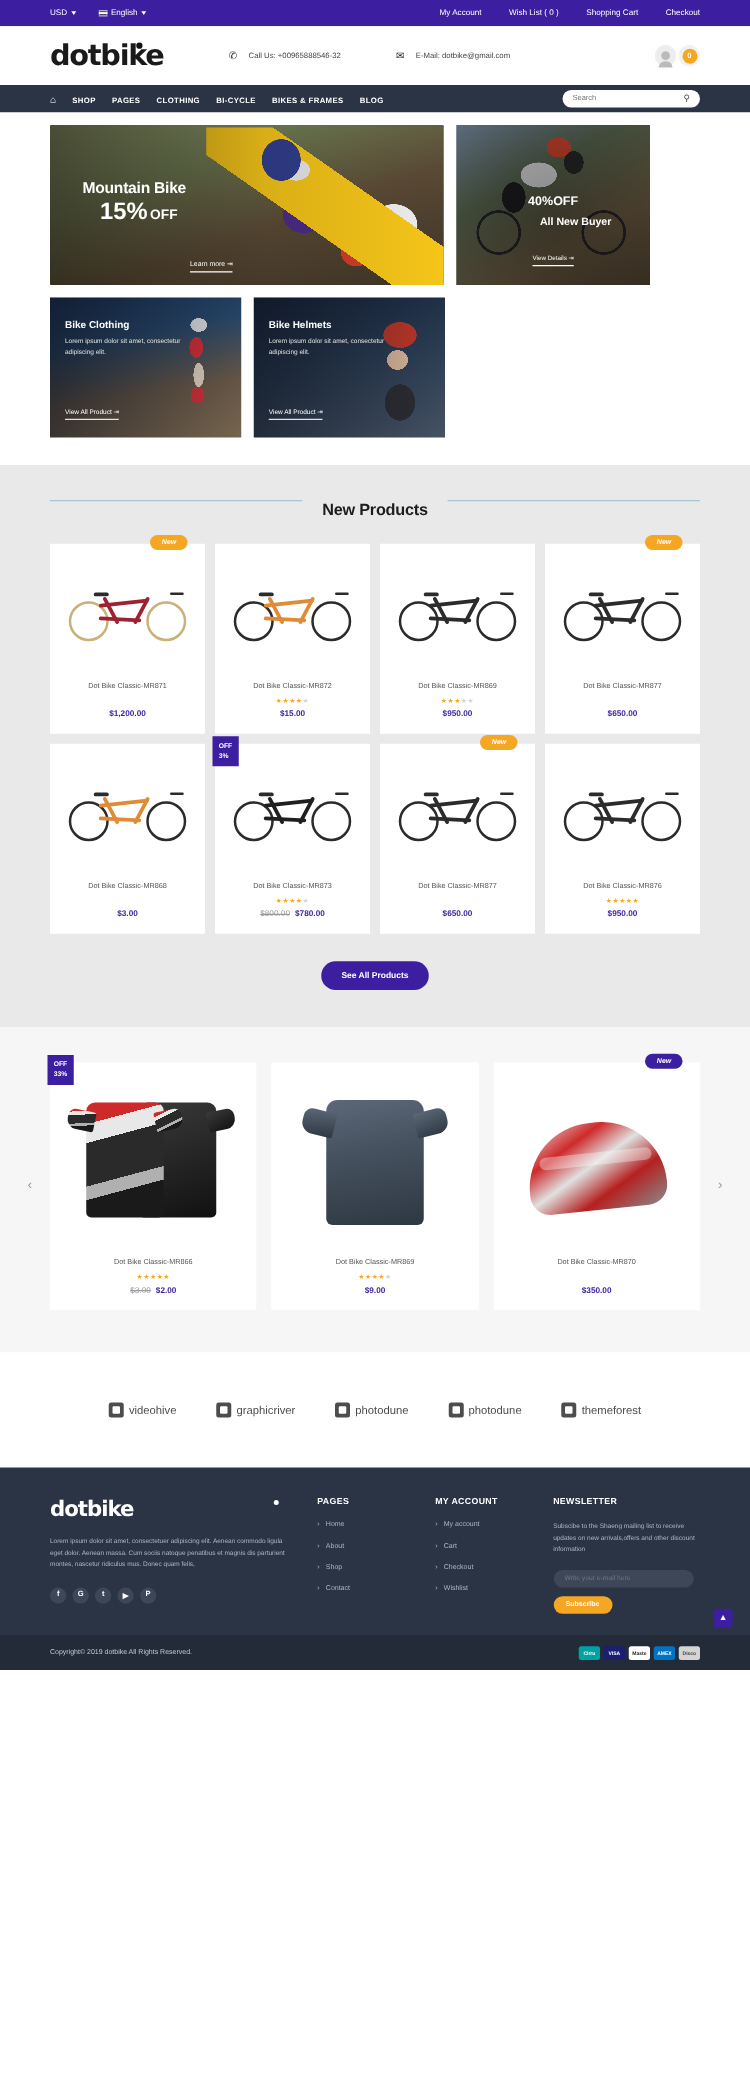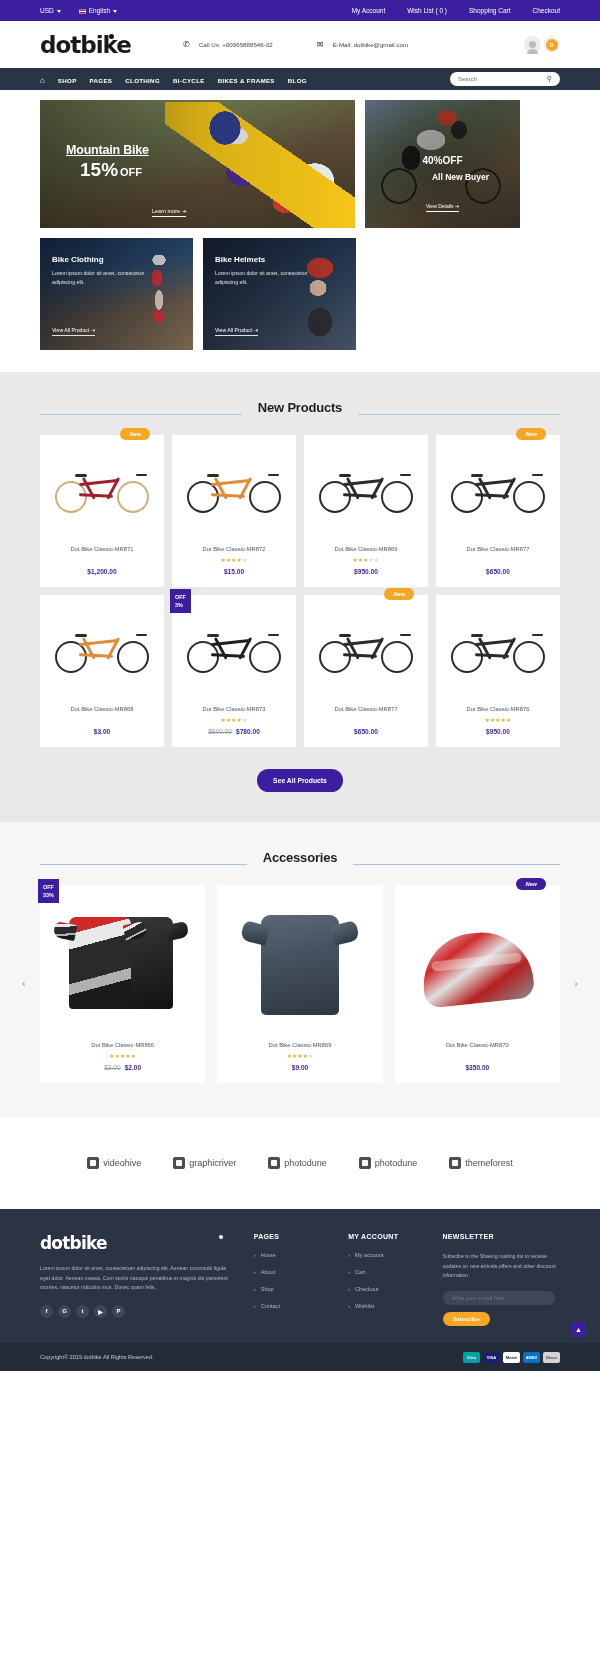--- a/index.html
+++ b/index.html
@@ -67,21 +67,21 @@
       radial-gradient(ellipse 16px 13px at 88px 20px, #e04a30 60%, transparent 61%),
       radial-gradient(ellipse 13px 15px at 100px 32px, #2a2a2a 60%, transparent 61%),
       radial-gradient(ellipse 26px 18px at 72px 42px, #f0f0f0 55%, transparent 56%),
       radial-gradient(ellipse 17px 22px at 52px 60px, #1f1f1f 55%, transparent 56%),
       radial-gradient(circle 26px at 40px 88px, transparent 60%, #26262b 61%, #26262b 68%, transparent 69%),
       radial-gradient(circle 26px at 124px 88px, transparent 60%, #26262b 61%, #26262b 68%, transparent 69%);
     filter: blur(.3px); }
   .hero-shade { position:absolute; inset:0; background:linear-gradient(90deg, rgba(20,15,10,.55) 0%, rgba(20,15,10,.12) 55%, transparent 100%); }
   .hero-shade-c { position:absolute; inset:0; background:radial-gradient(ellipse at 50% 60%, rgba(0,0,0,.45), rgba(0,0,0,.25)); }
   .hero-txt { position:absolute; left:26px; top:43px; color:#fff; z-index:3; }
-  .hero-txt h2 { font-size:12.5px; font-weight:bold; letter-spacing:-.2px;text-decoration:underline; }
+  .hero-txt h2 { font-size:12.5px; font-weight:bold; letter-spacing:-.2px; }
   .hero-pct { font-size:19px; font-weight:bold; margin-top:2px; margin-left:12px; }
   .hero-pct span { font-size:11px; font-weight:600; margin-left:2px; }
   .hero-link { position:absolute; left:112px; top:108px; color:#fff; font-size:5.5px; z-index:3;
                border-bottom:1px solid #fff; padding-bottom:2px; }
   .side-txt { position:absolute; left:0; right:0; top:48px; text-align:center; color:#fff; z-index:3; }
   .side-txt .p { font-size:18px; font-weight:bold; }
   .side-txt .p span { font-size:10px; font-weight:600; }
   .side-txt .s { font-size:8.5px; font-weight:bold; margin-top:3px;padding-left:36px; }
   .side-link { position:absolute; left:0; right:0; top:103px; text-align:center; color:#fff; font-size:5px; z-index:3;}
   .side-link span { border-bottom:1px solid #fff; padding-bottom:2px; }
@@ -112,21 +112,21 @@
     filter: blur(.2px); }
   .cat-shade { position:absolute; inset:0; background:linear-gradient(100deg, rgba(10,15,25,.62) 0%, rgba(10,15,25,.3) 55%, rgba(10,15,25,.05) 100%); }
   .cat-body { position:absolute; left:12px; top:17px; z-index:3; color:#fff; width:100px;}
   .cat-body h3 { font-size:8px; font-weight:bold; margin-bottom:5px; }
   .cat-body p { font-size:5.2px; line-height:1.65; color:#e3e3e3; }
   .cat-link { position:absolute; left:12px; bottom:14px; z-index:3; color:#fff; font-size:5.2px;
               border-bottom:1px solid rgba(255,255,255,.85); padding-bottom:2px; }
   
   .sec-newprod { background:#e9e9e9; padding:28px 40px 30px; }
   .sec-acc { background:#f6f6f6; padding:28px 40px 34px; }
-  .sec-title { display:flex; align-items:flex-end; gap:16px; margin-bottom:20px; }
+  .sec-title { display:flex; align-items:flex-start; gap:16px; margin-bottom:20px; }
   .sec-title .ln { flex:1; height:1px; background:#a9c5d4; }
   .sec-title h2 { font-size:13px; font-weight:bold; color:#1d1d1d; letter-spacing:-.2px; white-space:nowrap;}
   
   .grid { display:grid; grid-template-columns:repeat(4,1fr); gap:8px; }
   .card { background:#fff; height:152px; position:relative; display:flex; flex-direction:column;
           align-items:center; padding-top:22px; }
   .badge { position:absolute; top:-7px; right:14px; background:#f5a623; color:#fff; font-size:5.6px;
            padding:3px 9px; border-radius:9px; font-style:italic; font-weight:600; z-index:4;}
   .badge-off { position:absolute; top:-6px; left:-2px; background:#3c1fa0; color:#fff; font-size:5.4px;
                padding:4px 5px; font-weight:bold; z-index:4; line-height:1.5; text-align:left; }
@@ -443,25 +443,20 @@
           <div class="stars"><span>★</span><span>★</span><span>★</span><span>★</span><span>★</span></div>
           <div class="price"><span>$950.00</span></div>
         </div>
       </div>
     <div class="see-all-wrap">
       <button class="see-all">See All Products</button>
     </div>
   </div>
 
   <div class="sec-acc">
-    <div class="sec-title">
-      <div class="ln"></div>
-      <h2>Accessories</h2>
-      <div class="ln"></div>
-    </div>
     <div class="acc-grid" id="acc-grid">
         <div class="acc-card">
           <div class="badge-off-acc">OFF<br>33%</div>
           <div class="jersey-pair">
             <div class="jersey back"></div>
             <div class="jersey front"></div>
           </div>
           <div class="p-name">Dot Bike Classic-MR866</div>
           <div class="stars"><span>★</span><span>★</span><span>★</span><span>★</span><span>★</span></div>
           <div class="price"><span class="old">$3.00</span><span>$2.00</span></div>

